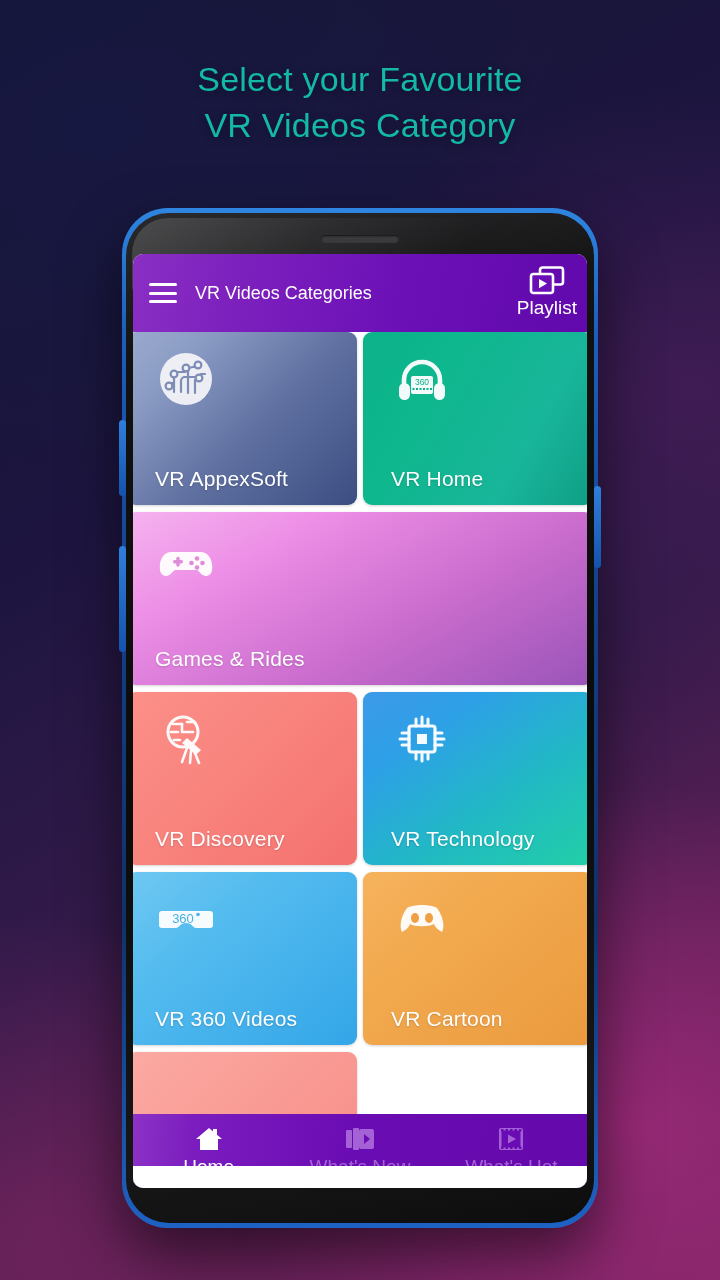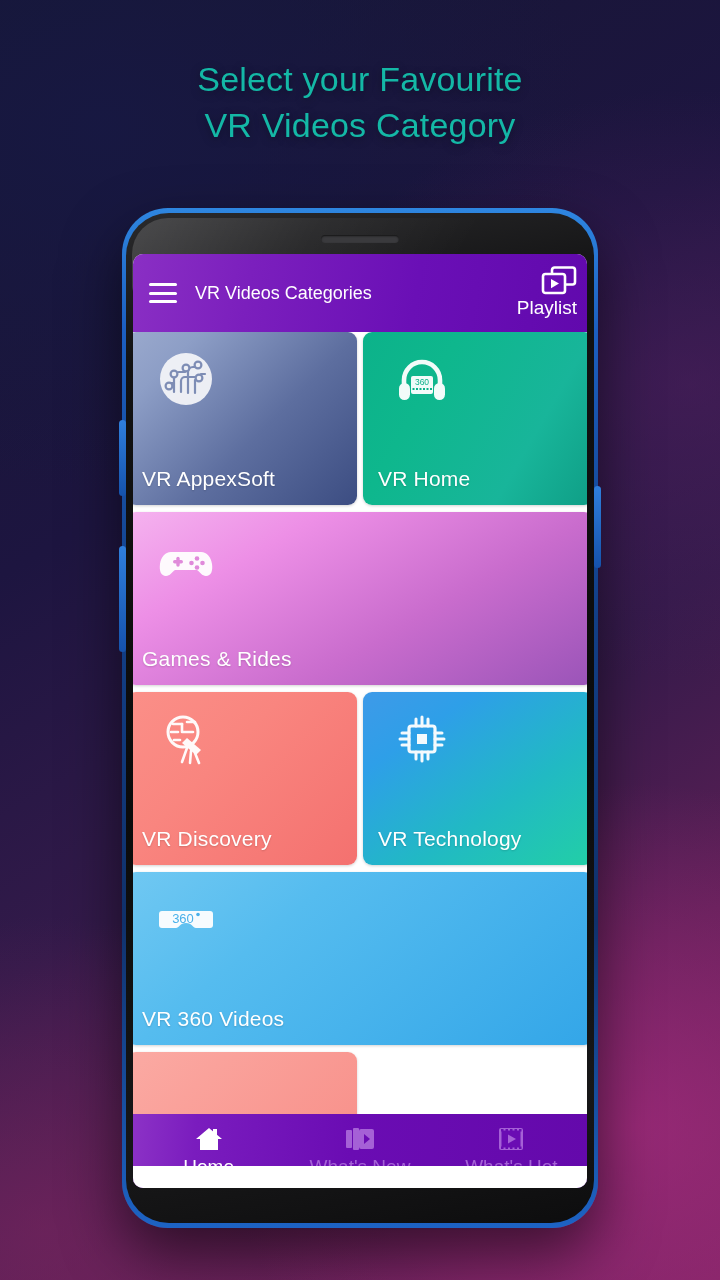--- a/index.html
+++ b/index.html
@@ -113,21 +113,21 @@
   .hamburger span { display:block; height:3px; border-radius:2px; background:#fff; }
   .appbar-title {
     color:#ffffff;
     font-size:18px;
     margin-left:18px;
     white-space:nowrap;
     flex:1 1 auto;
   }
   .playlist-btn {
     flex:0 0 auto;
-    display:flex; flex-direction:column; align-items:flex-end;
+    display:flex; flex-direction:column; align-items:center;
     color:#fff;
     padding-bottom:2px;
     cursor:pointer;
   }
   .playlist-icon { width:36px; height:30px; display:block; }
   .playlist-label { font-size:19px; line-height:22px; margin-top:1px; }
 
   
   .grid {
     position:relative;
@@ -155,21 +155,21 @@
   .tile:last-child  { margin-right:-6px; }
   .tile-icon {
     position:absolute;
     left:30px; top:18px;
     width:58px; height:58px;
     opacity:0.95;
   }
   .tile-icon svg { width:100%; height:100%; display:block; }
   .tile-label {
     position:absolute;
-    left:15px; bottom:14px;
+    left:28px; bottom:14px;
     color:#ffffff;
     font-size:21px;
     letter-spacing:0.2px;
     text-shadow:0 1px 2px rgba(0,0,0,0.16);
   }
 
   
   .bottomnav {
     position:relative;
     flex:0 0 74px;
@@ -362,20 +362,30 @@
           <span class="tile-icon">
             <svg viewBox="0 0 58 58">
               <path d="M5 21 h48 a3 3 0 0 1 3 3 v11 a3 3 0 0 1 -3 3 h-14 c-3 0 -4 -5 -10 -5 c-6 0 -7 5 -10 5 h-14 a3 3 0 0 1 -3 -3 v-11 a3 3 0 0 1 3 -3 z" fill="#fff"></path>
               <text x="26" y="33" text-anchor="middle" font-size="13" font-family="Liberation Sans, sans-serif" fill="#49b0ea">360</text>
               <circle cx="41" cy="24.5" r="1.8" fill="#49b0ea"></circle>
             </svg>
           </span>
           <span class="tile-label">VR 360 Videos</span>
         </div>
 
+        <div class="tile" style="background:linear-gradient(140deg,#f6b25d 0%, #f2a94e 35%, #eb9a3e 100%);">
+          <span class="tile-icon">
+            <svg viewBox="0 0 58 58">
+              <path d="M14 18 C20 14 38 14 44 18 C50 26 52 36 49 42 C45 40 42 37 41 34 C36 37 22 37 17 34 C16 37 13 40 9 42 C6 36 8 26 14 18 Z" fill="#fff"></path>
+              <ellipse cx="22" cy="28" rx="4" ry="5" fill="#ef9f44"></ellipse>
+              <ellipse cx="36" cy="28" rx="4" ry="5" fill="#ef9f44"></ellipse>
+            </svg>
+          </span>
+          <span class="tile-label">VR Cartoon</span>
+        </div>
       </div>
 
       <div class="row">
         <div class="tile" style="background:linear-gradient(135deg,#fbaaa3 0%, #f78a84 100%);"></div>
         <div class="tile" style="background:#ffffff; box-shadow:none;"></div>
       </div>
 
     </div>
 
     <div class="bottomnav">

